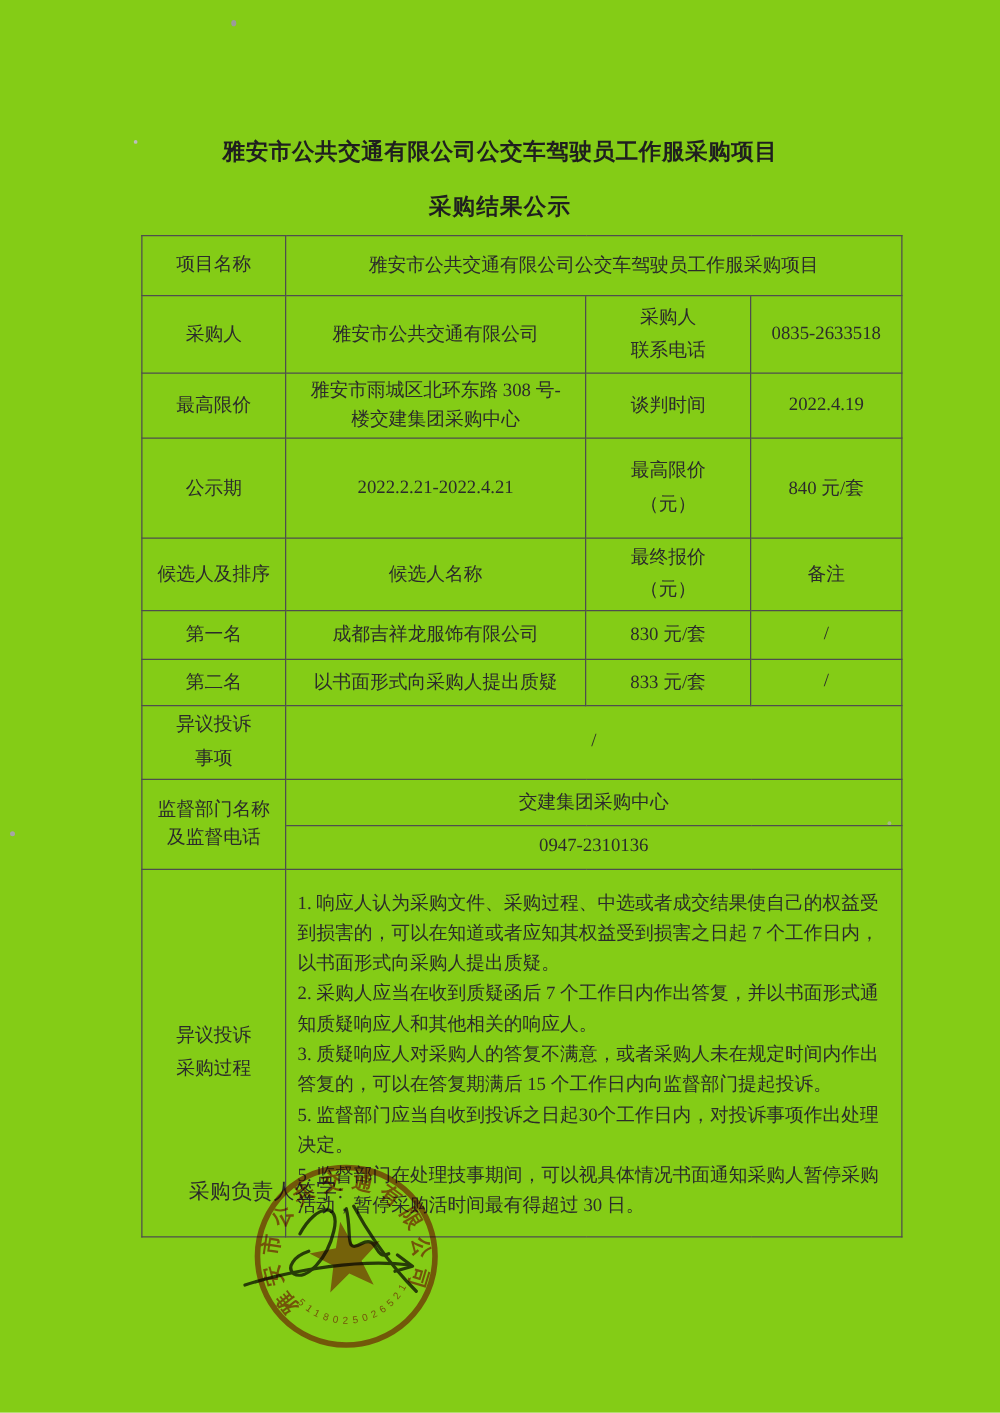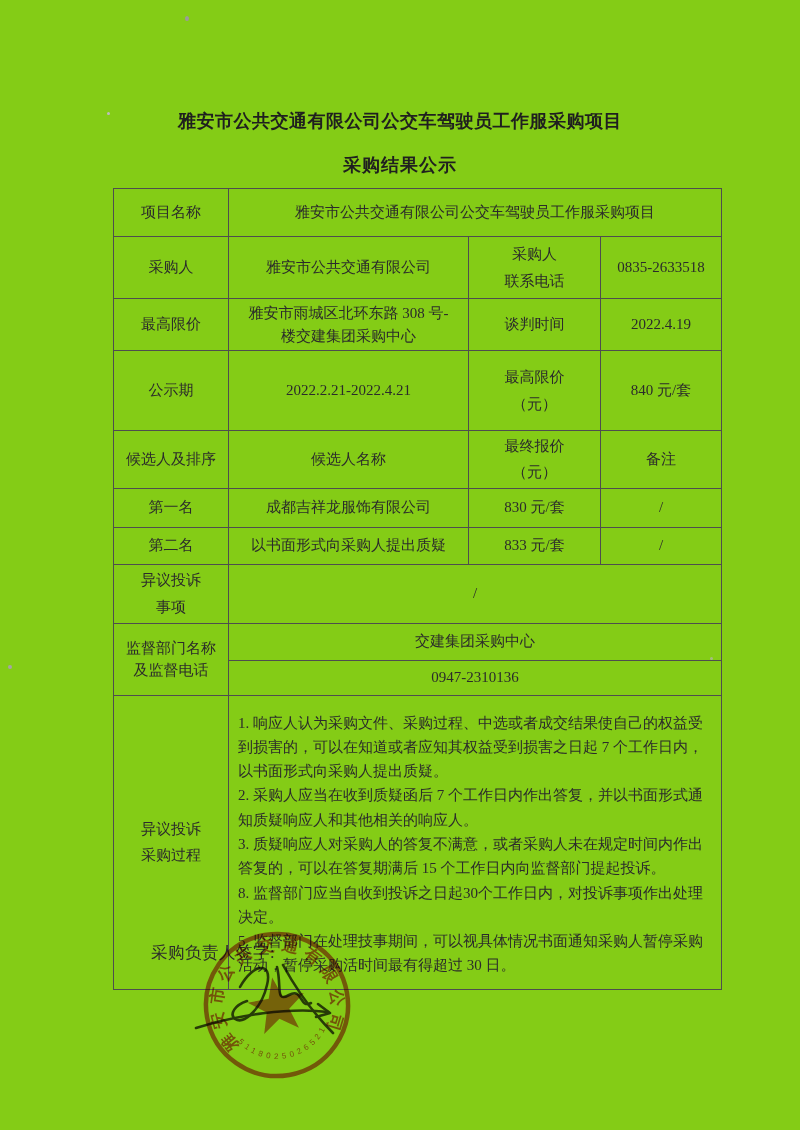--- a/index.html
+++ b/index.html
@@ -126,21 +126,21 @@
     <tr style="height:35px">
       <td colspan="3">0947-2310136</td>
     </tr>
     <tr style="height:294px">
       <td class="pre">异议投诉
 采购过程</td>
       <td colspan="3" class="notice-cell">
         <p>1. 响应人认为采购文件、采购过程、中选或者成交结果使自己的权益受到损害的，可以在知道或者应知其权益受到损害之日起 7 个工作日内，以书面形式向采购人提出质疑。</p>
         <p>2. 采购人应当在收到质疑函后 7 个工作日内作出答复，并以书面形式通知质疑响应人和其他相关的响应人。</p>
         <p>3. 质疑响应人对采购人的答复不满意，或者采购人未在规定时间内作出答复的，可以在答复期满后 15 个工作日内向监督部门提起投诉。</p>
-        <p>8. 监督部门应当自收到投诉之日起30个工作日内，对投诉事项作出处理决定。</p>
+        <p>5. 监督部门应当自收到投诉之日起30个工作日内，对投诉事项作出处理决定。</p>
         <p>5. 监督部门在处理技事期间，可以视具体情况书面通知采购人暂停采购活动，暂停采购活时间最有得超过 30 日。</p>
       </td>
     </tr>
   </tbody>
     </table>
 
   <div class="sign-line">采购负责人签字:</div>
 
   <svg class="signature" viewBox="0 0 250 100" fill="none" stroke="#3b3b3b" stroke-width="2.6" stroke-linecap="round" stroke-linejoin="round" opacity="0.92">
     <path d="M 55,42 C 68,18 88,16 82,40 C 77,62 60,80 50,74 C 44,69 50,60 62,56"></path>

